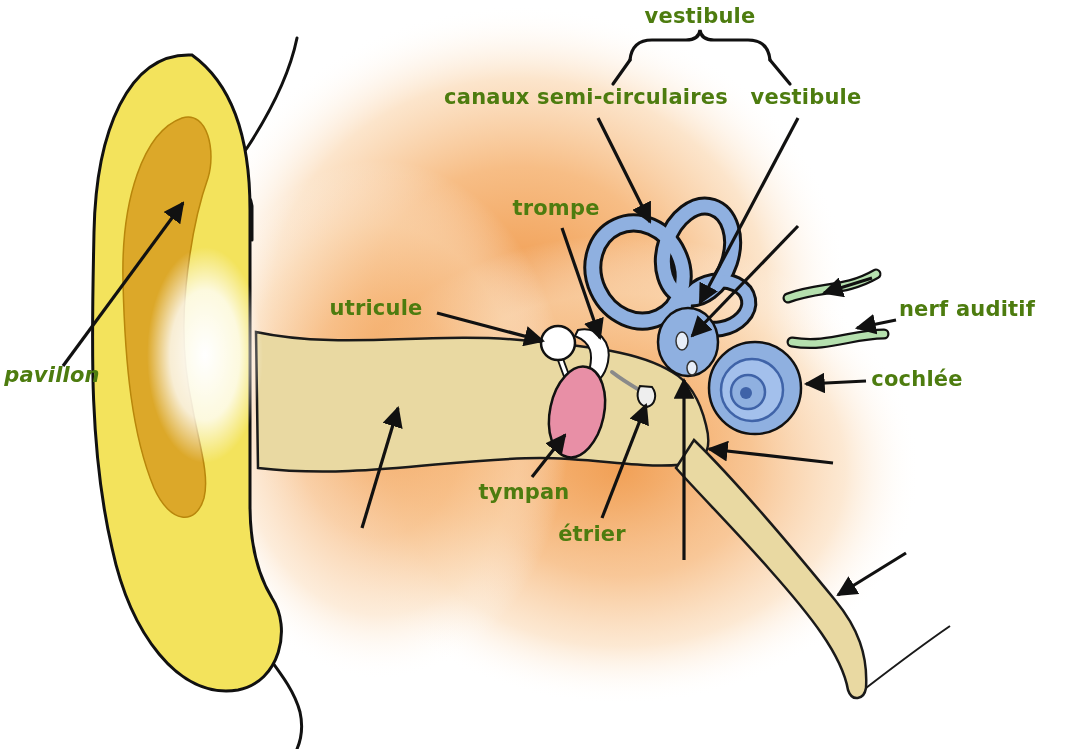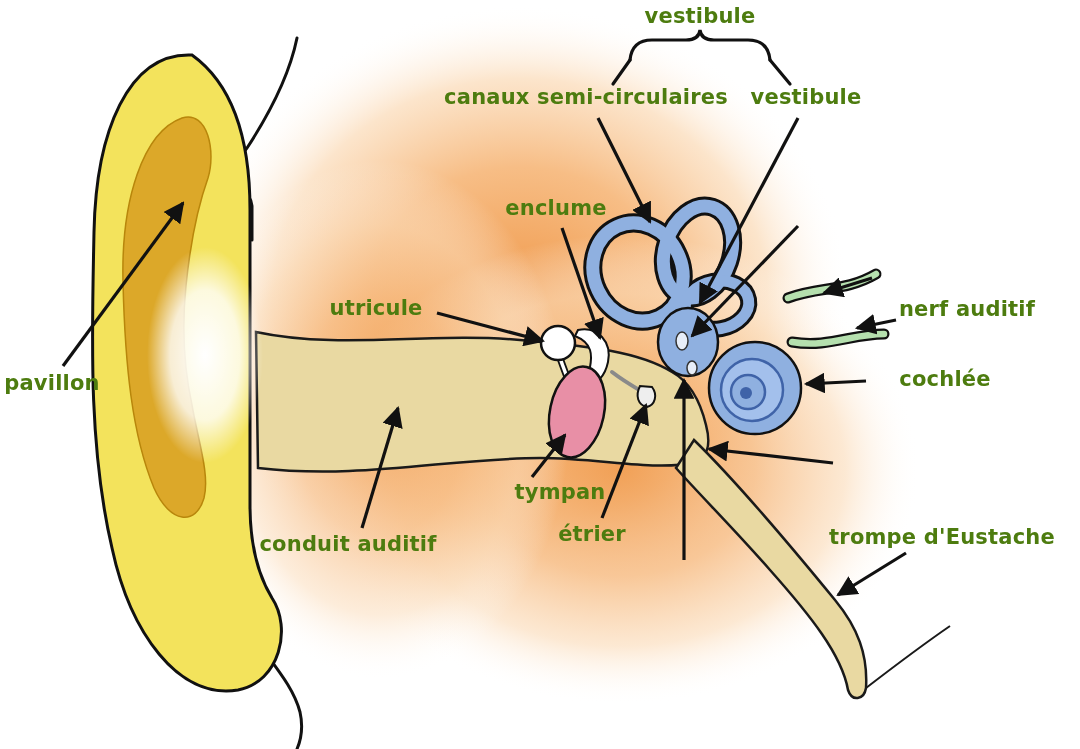--- a/index.html
+++ b/index.html
@@ -143,23 +143,21 @@
       <line x1="602" y1="518" x2="646" y2="405" marker-end="url(#arr)"></line>
       <line x1="362" y1="528" x2="398" y2="408" marker-end="url(#arr)"></line>
       <line x1="684" y1="560" x2="684" y2="380" marker-end="url(#arr)"></line>
       <line x1="906" y1="553" x2="838" y2="595" marker-end="url(#arr)"></line>
     </g>
   </svg>
 
   <div class="label" style="left:700px; top:5px;">vestibule</div>
   <div class="label" style="left:574px; top:86px;margin-left:12px;">canaux semi-circulaires</div>
   <div class="label" style="left:806px; top:86px;">vestibule</div>
-  <div class="label" style="left:556px; top:197px;">enclume</div>
+  <div class="label" style="left:556px; top:197px;">trompe</div>
   <div class="label" style="left:376px; top:297px;">utricule</div>
   <div class="label" style="left:967px; top:298px;">nerf auditif</div>
-  <div class="label" style="left:917px; top:368px;margin-left:28px;">cochlée</div>
-  <div class="label" style="left:52px;  top:372px;">pavillon</div>
-  <div class="label" style="left:524px; top:481px;margin-left:36px;">tympan</div>
+  <div class="label" style="left:917px; top:368px;">cochlée</div>
+  <div class="label" style="left:52px;  top:364px;font-style:italic;">pavillon</div>
+  <div class="label" style="left:524px; top:481px;">tympan</div>
   <div class="label" style="left:592px; top:523px;">étrier</div>
-  <div class="label" style="left:348px; top:533px;">conduit auditif</div>
-  <div class="label" style="left:942px; top:526px;">trompe d'Eustache</div>
 
 </div>
 
 </body></html>

